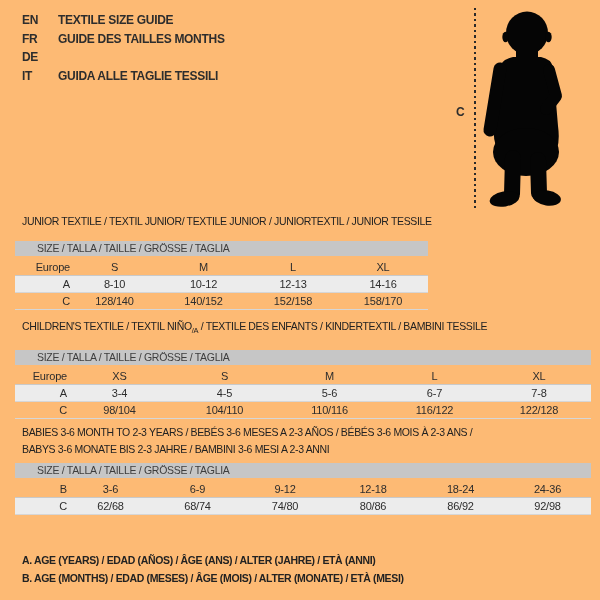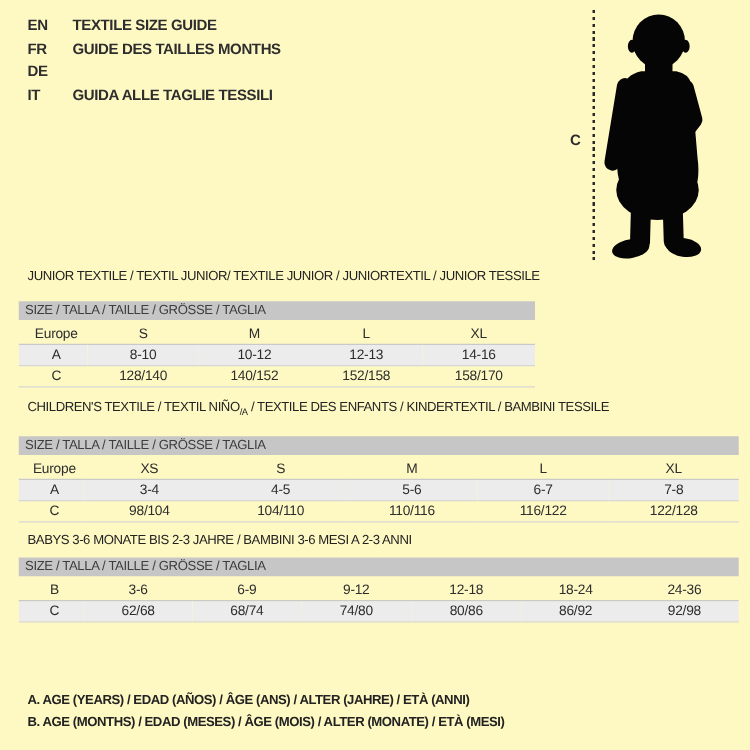--- a/index.html
+++ b/index.html
@@ -1,17 +1,17 @@
 <!DOCTYPE html>
 <html><head>
 <meta charset="utf-8">
 <style>
   html,body{margin:0;padding:0;background:#fff;}
   .page{
-    position:relative;width:600px;height:600px;background:#fef9c3;overflow:hidden;
+    position:relative;width:600px;height:600px;background:#fdba74;overflow:hidden;
     font-family:"Liberation Sans",sans-serif;color:#2d2d2d;
   }
   
   .lang-list{position:absolute;left:22px;top:11px;}
   .lang-row{display:flex;font-weight:bold;font-size:12px;line-height:18.5px;letter-spacing:-0.3px;}
   .lang-code{width:36px;flex:none;}
   
   .dash-line{
     position:absolute;left:474px;top:8px;width:2px;height:200px;
     background-image:repeating-linear-gradient(to bottom,#2a2a2a 0px,#2a2a2a 2.5px,transparent 2.5px,transparent 5.5px);
@@ -22,27 +22,27 @@
   .section{position:absolute;left:15px;}
   .sec1{top:213px;}
   .sec2{top:318px;}
   .sec3{top:424px;}
   .heading{font-size:10.5px;font-weight:normal;letter-spacing:-0.35px;line-height:17px;color:#222;margin-left:7px;white-space:nowrap;}
   .heading .subAff{font-size:7.5px;vertical-align:sub;}
   .bar-gap{height:11px;}
   .bar-gap-sm{height:5px;}
   .size-bar{
     background:#c6c6c6;color:#3d3d3d;font-size:10.5px;letter-spacing:-0.3px;
-    height:15px;line-height:15px;padding-left:5px;margin-bottom:2px;box-sizing:border-box;white-space:nowrap;
+    height:15px;line-height:15px;padding-left:22px;margin-bottom:2px;box-sizing:border-box;white-space:nowrap;
   }
   .w1{width:413px;}
   .w2{width:576px;}
   table{border-collapse:collapse;table-layout:fixed;font-size:11px;letter-spacing:-0.2px;color:#2d2d2d;}
   td{height:16px;text-align:center;border-bottom:1px solid #d6d6d6;padding:0;overflow:hidden;white-space:nowrap;}
-  td.lbl{text-align:center;padding-left:5px;}
+  td.lbl{text-align:right;padding-left:5px;}
   tr.hdr td{height:17px;border-bottom:1px solid #c9c9c9;}
   tr.zebra td{background:#ececec;}
   
   .notes{position:absolute;left:22px;top:552px;font-size:10.5px;font-weight:bold;letter-spacing:-0.35px;line-height:17.5px;color:#222;}
 </style>
 </head>
 <body>
 
 <div class="page">
 
@@ -164,20 +164,21 @@
         <td>104/110</td>
         <td>110/116</td>
         <td>116/122</td>
         <td>122/128</td>
       </tr>
     </tbody>
       </table>
   </div>
 
   <div class="section sec3">
+    <div class="heading">BABIES 3-6 MONTH TO 2-3 YEARS / BEBÉS 3-6 MESES A 2-3 AÑOS / BÉBÉS 3-6 MOIS À 2-3 ANS /</div>
     <div class="heading">BABYS 3-6 MONATE BIS 2-3 JAHRE / BAMBINI 3-6 MESI A 2-3 ANNI</div>
     <div class="bar-gap-sm"></div>
     <div class="size-bar w2">SIZE / TALLA / TAILLE / GRÖSSE / TAGLIA</div>
     <table class="w2">
       <colgroup>
           <col style="width:52px">
           <col style="width:87px">
           <col style="width:87px">
           <col style="width:88px">
           <col style="width:88px">

